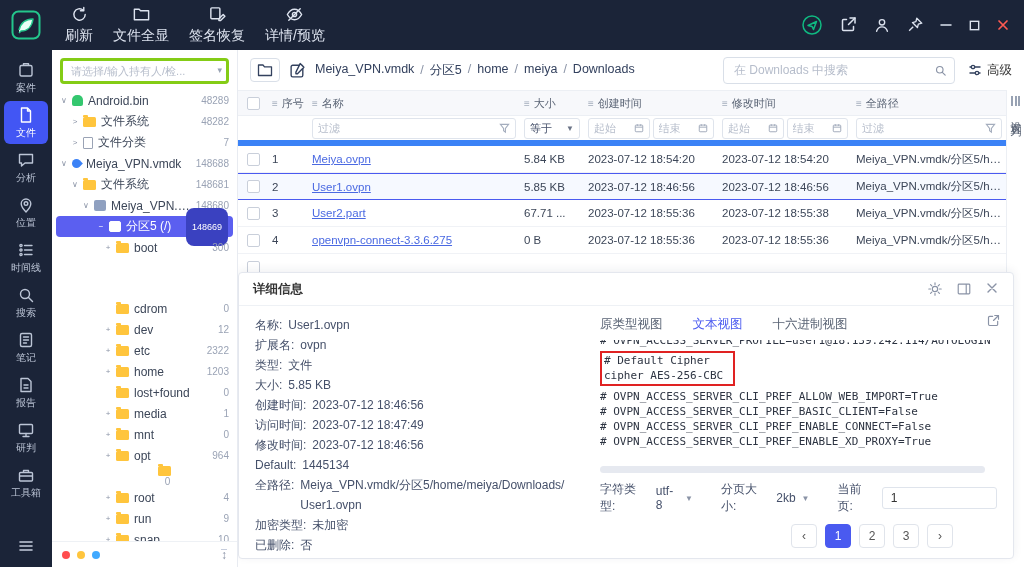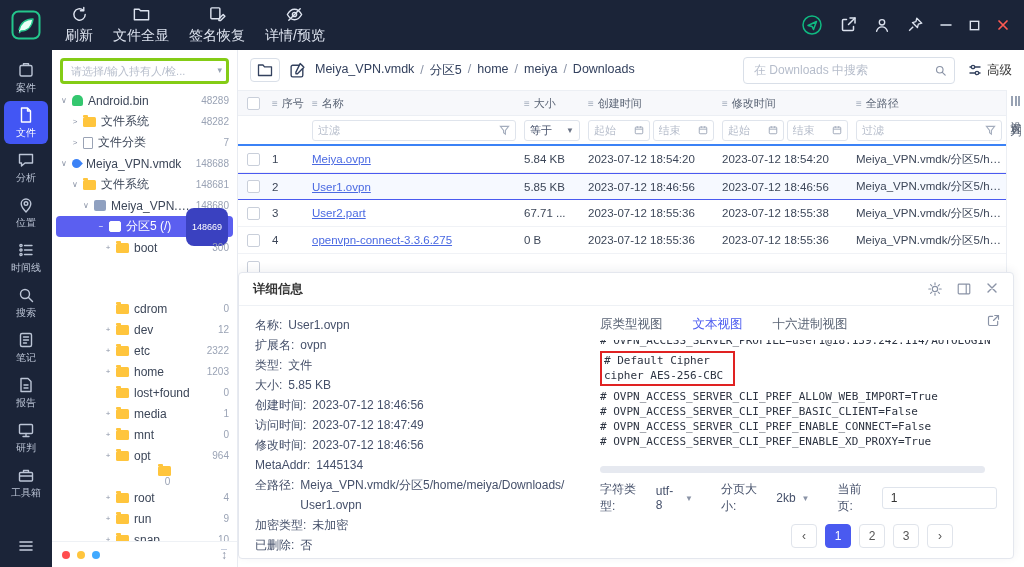--- a/index.html
+++ b/index.html
@@ -48,32 +48,32 @@
 .dot{width:8px;height:8px;border-radius:50%;cursor:pointer;}
 .resize-handle{margin-left:auto;color:#8a93a6;font-size:12px;cursor:ns-resize;border-top:1px solid #c6cddd;line-height:11px;}
 
 .main{position:absolute;left:238px;top:50px;right:0;bottom:0;background:#fff;}
 .crumb-row{height:40px;display:flex;align-items:center;padding:0 12px;gap:9px;}
 .icon-btn{width:30px;height:24px;border:1px solid #d9dfe8;border-radius:4px;display:flex;align-items:center;justify-content:center;background:#fff;cursor:pointer;color:#33415e;}
 .edit-ic{color:#33415e;cursor:pointer;}
 .breadcrumb{display:flex;font-size:12.5px;color:#33415e;white-space:nowrap;overflow:hidden;}
 .crumb-seg{cursor:pointer;}
 .crumb-seg+.crumb-seg::before{content:"/";margin:0 6px;color:#8a93a6;}
-.search-box{margin-left:auto;position:relative;width:212px;flex:none;}
+.search-box{margin-left:auto;position:relative;width:232px;flex:none;}
 .search-box input{width:100%;height:27px;border:1px solid #d9dfe8;border-radius:4px;padding:0 28px 0 10px;font-size:12px;font-family:inherit;}
 .search-box input::placeholder{color:#b6bdcb;}
 .search-ic{position:absolute;right:8px;top:7px;color:#8a93a6;}
 .adv-btn{display:flex;align-items:center;gap:5px;color:#333;cursor:pointer;font-size:12.5px;margin-left:4px;flex:none;}
 
 .table-zone{position:absolute;left:0;top:40px;right:18px;bottom:0;overflow:hidden;}
 .grid-row{display:grid;grid-template-columns:30px 40px 212px 64px 134px 134px 1fr;align-items:center;}
 .thead{height:26px;background:#f7f8fb;border-top:1px solid #eceff4;border-bottom:1px solid #eceff4;color:#5a6475;font-size:11px;}
 .th{display:flex;align-items:center;gap:4px;padding:0 4px;white-space:nowrap;overflow:hidden;}
 .bars{color:#a4adbd;font-size:10px;flex:none;}
-.filter-row{height:30px;border-bottom:2px solid #3b82f6;}
+.filter-row{height:30px;border-bottom:6px solid #3b82f6;}
 .fcell{padding:0 4px;display:flex;gap:3px;align-items:center;min-width:0;}
 .fin{flex:1;height:21px;border:1px solid #dfe4ec;border-radius:3px;display:flex;align-items:center;justify-content:space-between;padding:0 5px;color:#b6bdcb;font-size:11px;min-width:0;background:#fff;cursor:pointer;}
 .fin .ph{white-space:nowrap;overflow:hidden;}
 .fin.dark{color:#45506a;}
 .fcaret{color:#6b7487;font-size:8px;flex:none;}
 .trow{height:27px;border-bottom:1px solid #f0f2f6;font-size:11.5px;color:#3c4658;}
 .trow .cell{padding:0 4px;white-space:nowrap;overflow:hidden;text-overflow:ellipsis;min-width:0;}
 .trow.sel{background:#f6f9ff;border-top:1px solid #4a5af0;border-bottom:1px solid #4a5af0;}
 .name-link{color:#4a69e2;text-decoration:underline;cursor:pointer;}
 .cb{width:13px;height:13px;border:1px solid #c9cfda;border-radius:2px;background:#fff;margin:0 auto;cursor:pointer;display:block;}
@@ -724,21 +724,21 @@
             <span class="flabel">访问时间:</span>
             <span class="fvalue">2023-07-12 18:47:49</span>
           </div>
 
           <div class="frow">
             <span class="flabel">修改时间:</span>
             <span class="fvalue">2023-07-12 18:46:56</span>
           </div>
 
           <div class="frow">
-            <span class="flabel">MetaAddr:</span>
+            <span class="flabel">Default:</span>
             <span class="fvalue">1445134</span>
           </div>
 
           <div class="frow">
             <span class="flabel">全路径:</span>
             <span class="fvalue">Meiya_VPN.vmdk/分区5/home/meiya/Downloads/User1.ovpn</span>
           </div>
 
           <div class="frow">
             <span class="flabel">加密类型:</span>

